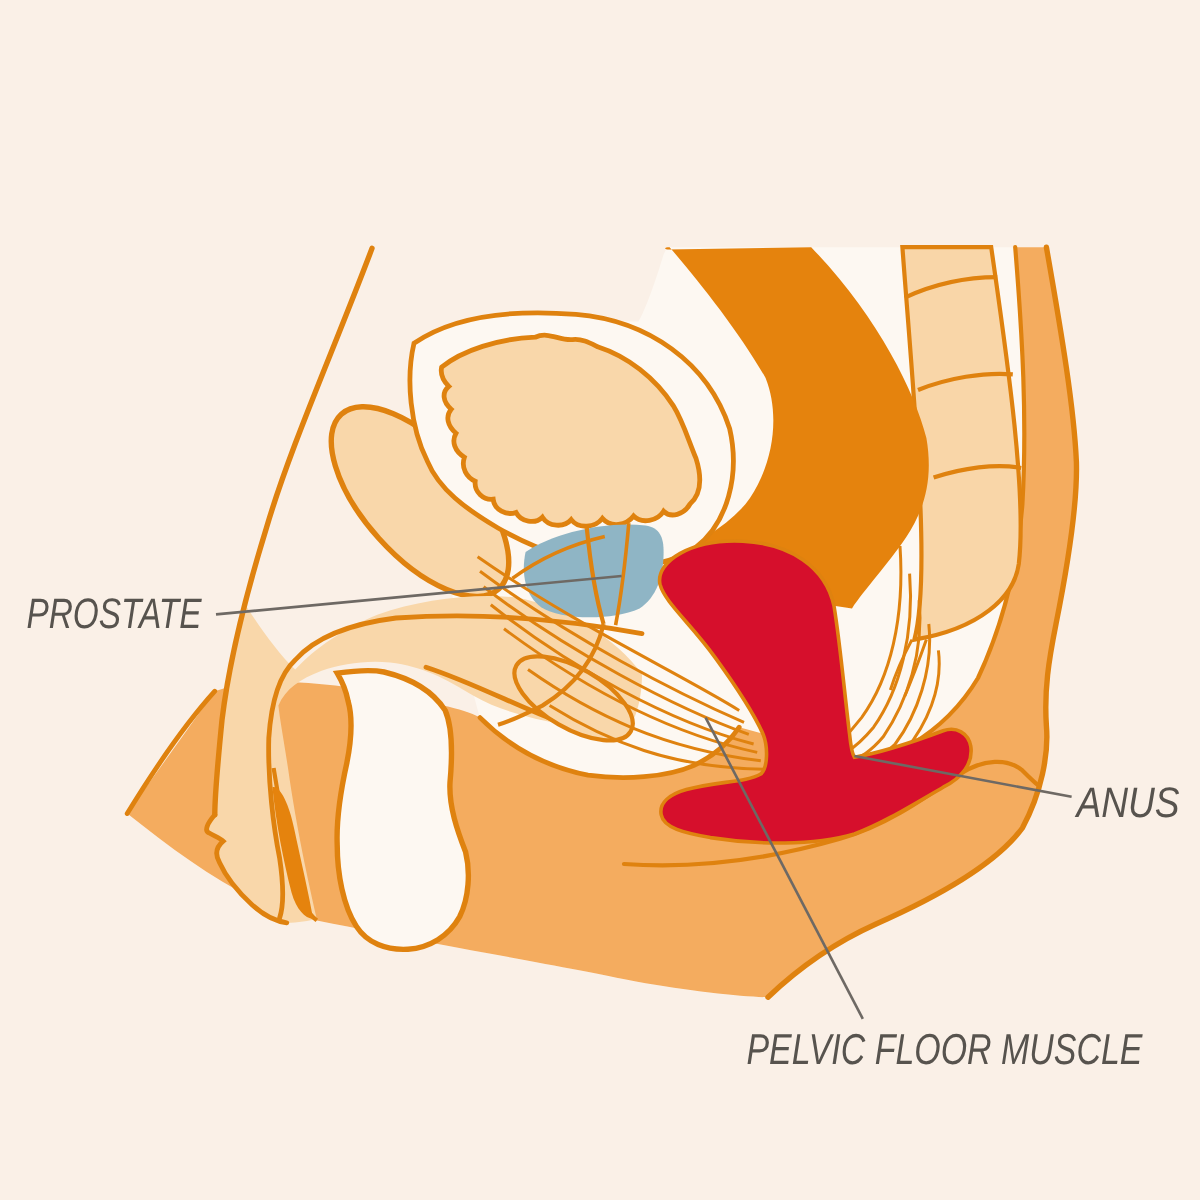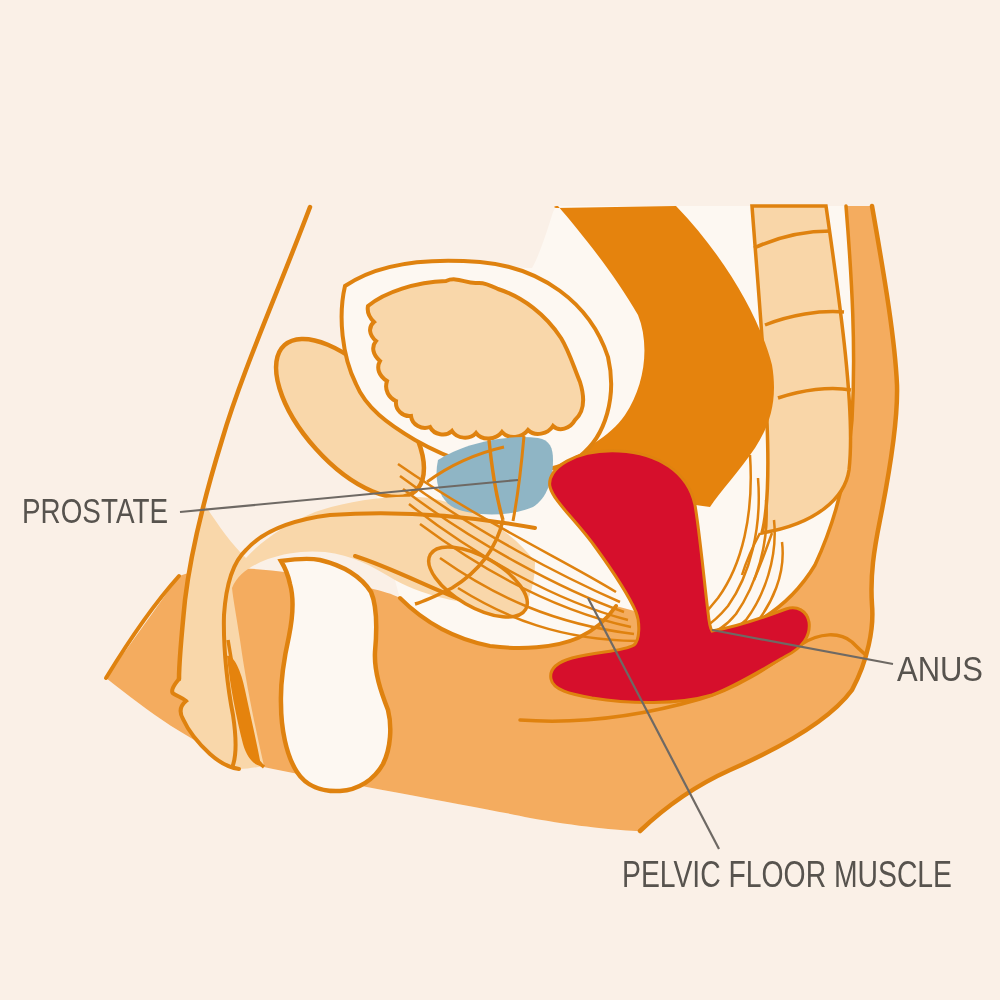--- a/index.html
+++ b/index.html
@@ -1,16 +1,16 @@
 <!DOCTYPE html>
 <html><head>
 <meta charset="utf-8">
 <style>
   html,body{margin:0;padding:0;background:#FAF0E7;}
-  #stage{width:1000px;height:1000px;position:relative;overflow:hidden;}
+  #stage{width:1000px;height:1000px;position:relative;overflow:hidden;font-style:italic;}
   text{font-family:"Liberation Sans",sans-serif;fill:#57534E;}
 </style>
 </head>
 <body>
 <div id="stage">
 <svg width="1000" height="1000" viewBox="0 0 1000 1000" xmlns="http://www.w3.org/2000/svg">
   <rect x="0" y="0" width="1000" height="1000" fill="#FAF0E7"></rect>
 
   <path id="cavity" fill="#FDF8F2" d="M553,212
     L556,206

